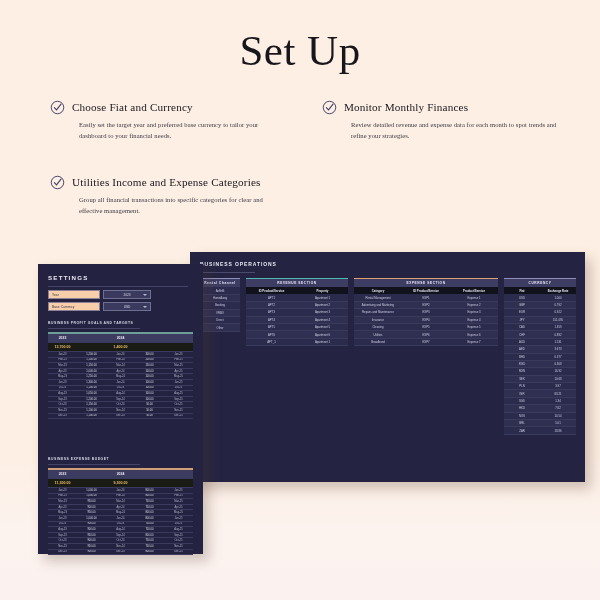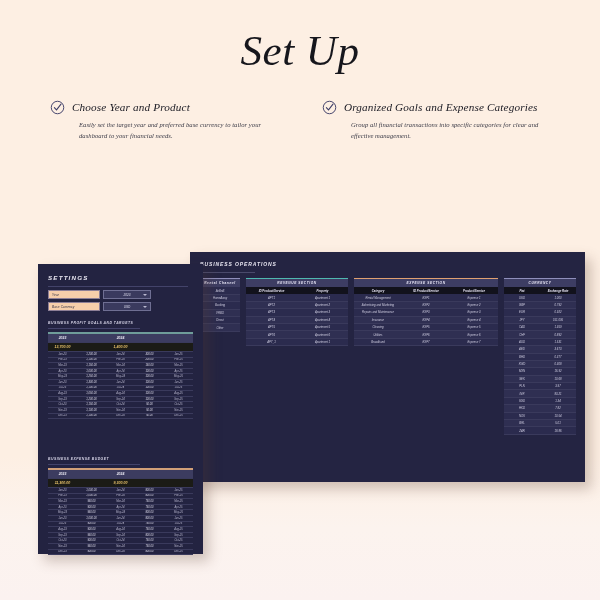--- a/index.html
+++ b/index.html
@@ -6,21 +6,20 @@
   html, body { width: 600px; height: 600px; }
   body {
     font-family: "Liberation Serif", serif;
     background: #fdf0e4;
     position: relative;
     overflow: hidden;
   }
   .page {
     position: absolute; inset: 0;
     background: linear-gradient(180deg, #fdefe3 0%, #fdefe3 76%, #fcf3ee 88%, #fbf2f0 100%);
-    font-style: italic;
   }
 
   
   .title {
     position: absolute; top: 26px; left: 0; width: 600px;
     text-align: center;
     font-family: "Liberation Serif", serif;
     font-size: 43px; font-weight: 400; letter-spacing: 0.5px;
     color: #16161c;
   }
@@ -154,34 +153,44 @@
 
   <div class="features">
 
     <div class="feature">
       <span class="check">
         <svg width="15" height="15" viewBox="0 0 24 24" fill="none">
           <circle cx="12" cy="12" r="10" stroke="#3c3c66" stroke-width="1.5"></circle>
           <path d="M7 12.3 L10.4 15.8 L17.6 6.6" stroke="#3c3c66" stroke-width="1.7" fill="none" stroke-linecap="round"></path>
         </svg>
       </span>
-      <h3>Choose Year and Product</h3>
+      <h3>Choose Fiat and Currency</h3>
       <p>Easily set the target year and preferred base currency to tailor your dashboard to your financial needs.</p>
     </div>
-
 
 
     <div class="feature">
       <span class="check">
         <svg width="15" height="15" viewBox="0 0 24 24" fill="none">
           <circle cx="12" cy="12" r="10" stroke="#3c3c66" stroke-width="1.5"></circle>
           <path d="M7 12.3 L10.4 15.8 L17.6 6.6" stroke="#3c3c66" stroke-width="1.7" fill="none" stroke-linecap="round"></path>
         </svg>
       </span>
-      <h3>Organized Goals and Expense Categories</h3>
+      <h3>Monitor Monthly Finances</h3>
+      <p>Review detailed revenue and expense data for each month to spot trends and refine your strategies.</p>
+    </div>
+
+    <div class="feature">
+      <span class="check">
+        <svg width="15" height="15" viewBox="0 0 24 24" fill="none">
+          <circle cx="12" cy="12" r="10" stroke="#3c3c66" stroke-width="1.5"></circle>
+          <path d="M7 12.3 L10.4 15.8 L17.6 6.6" stroke="#3c3c66" stroke-width="1.7" fill="none" stroke-linecap="round"></path>
+        </svg>
+      </span>
+      <h3>Utilities Income and Expense Categories</h3>
       <p>Group all financial transactions into specific categories for clear and effective management.</p>
     </div>
 
   </div>
 
   <div class="mock">
 
     <div class="panel panel-right">
       <div class="sec-title lbl-bizops">BUSINESS OPERATIONS</div>
       <div class="rule" style="left:10px; top:20px; width:55px;"></div>

